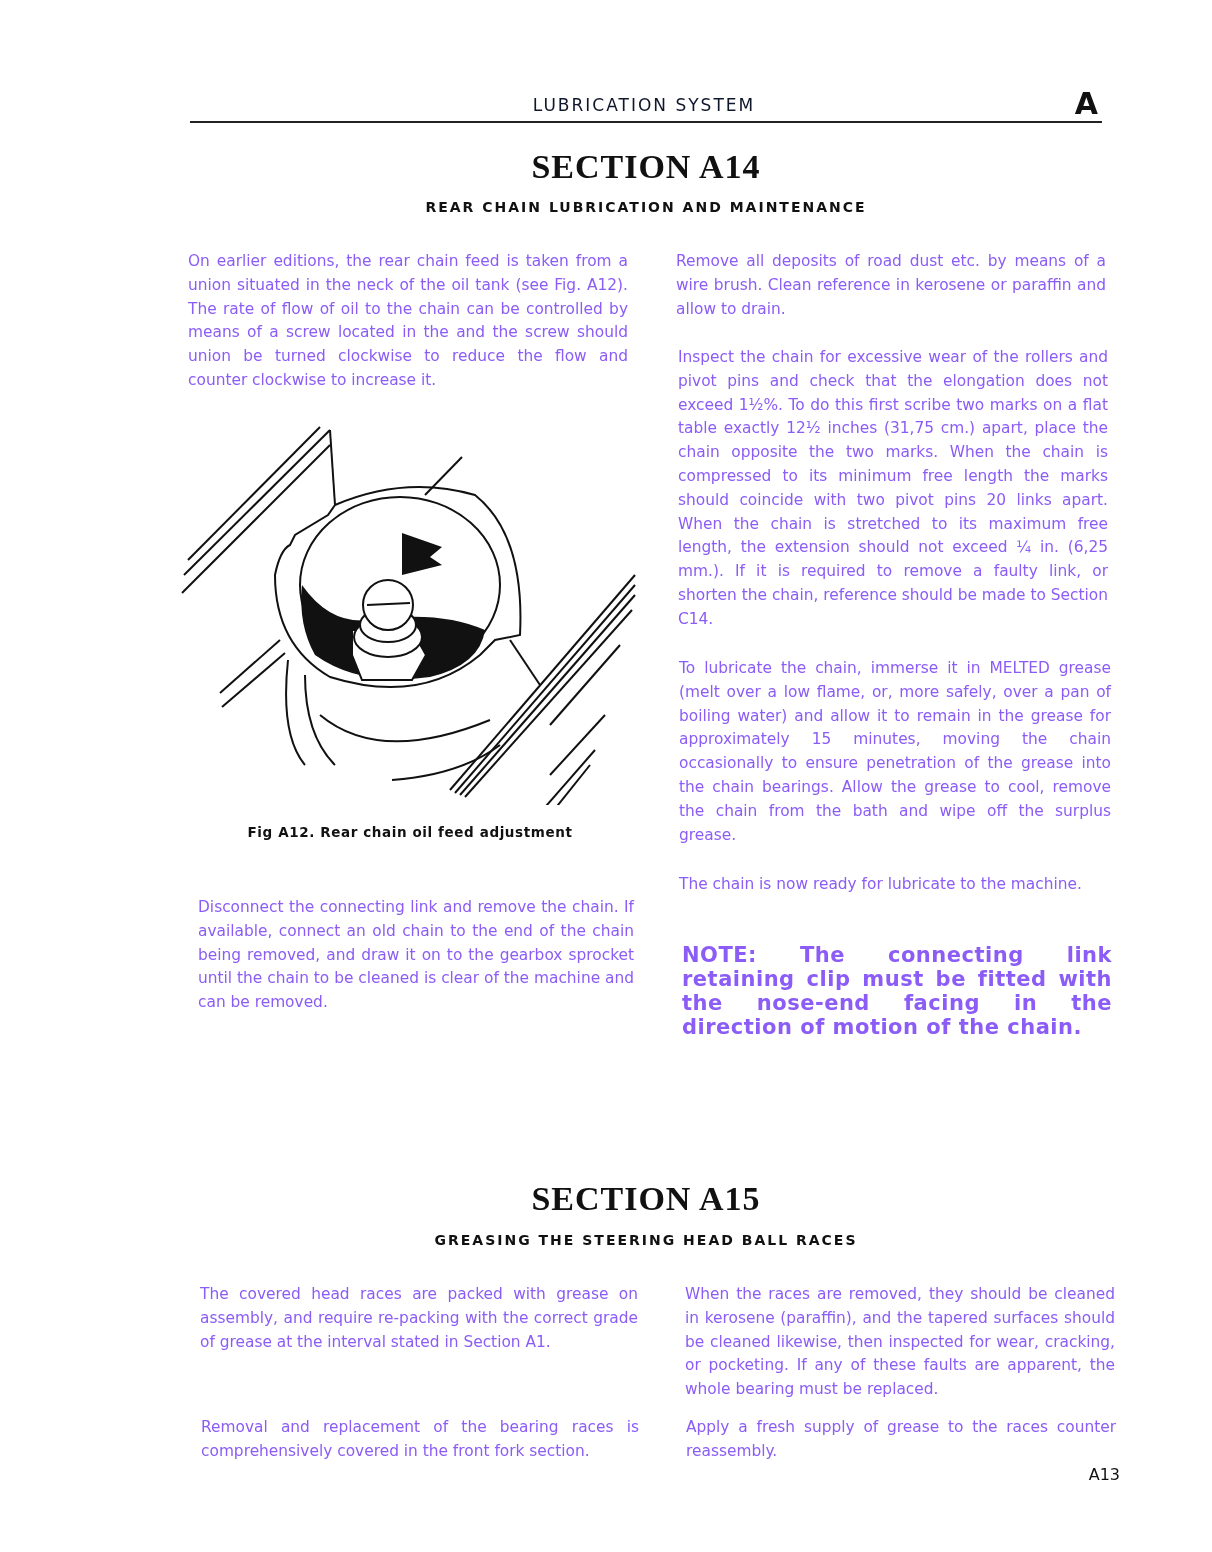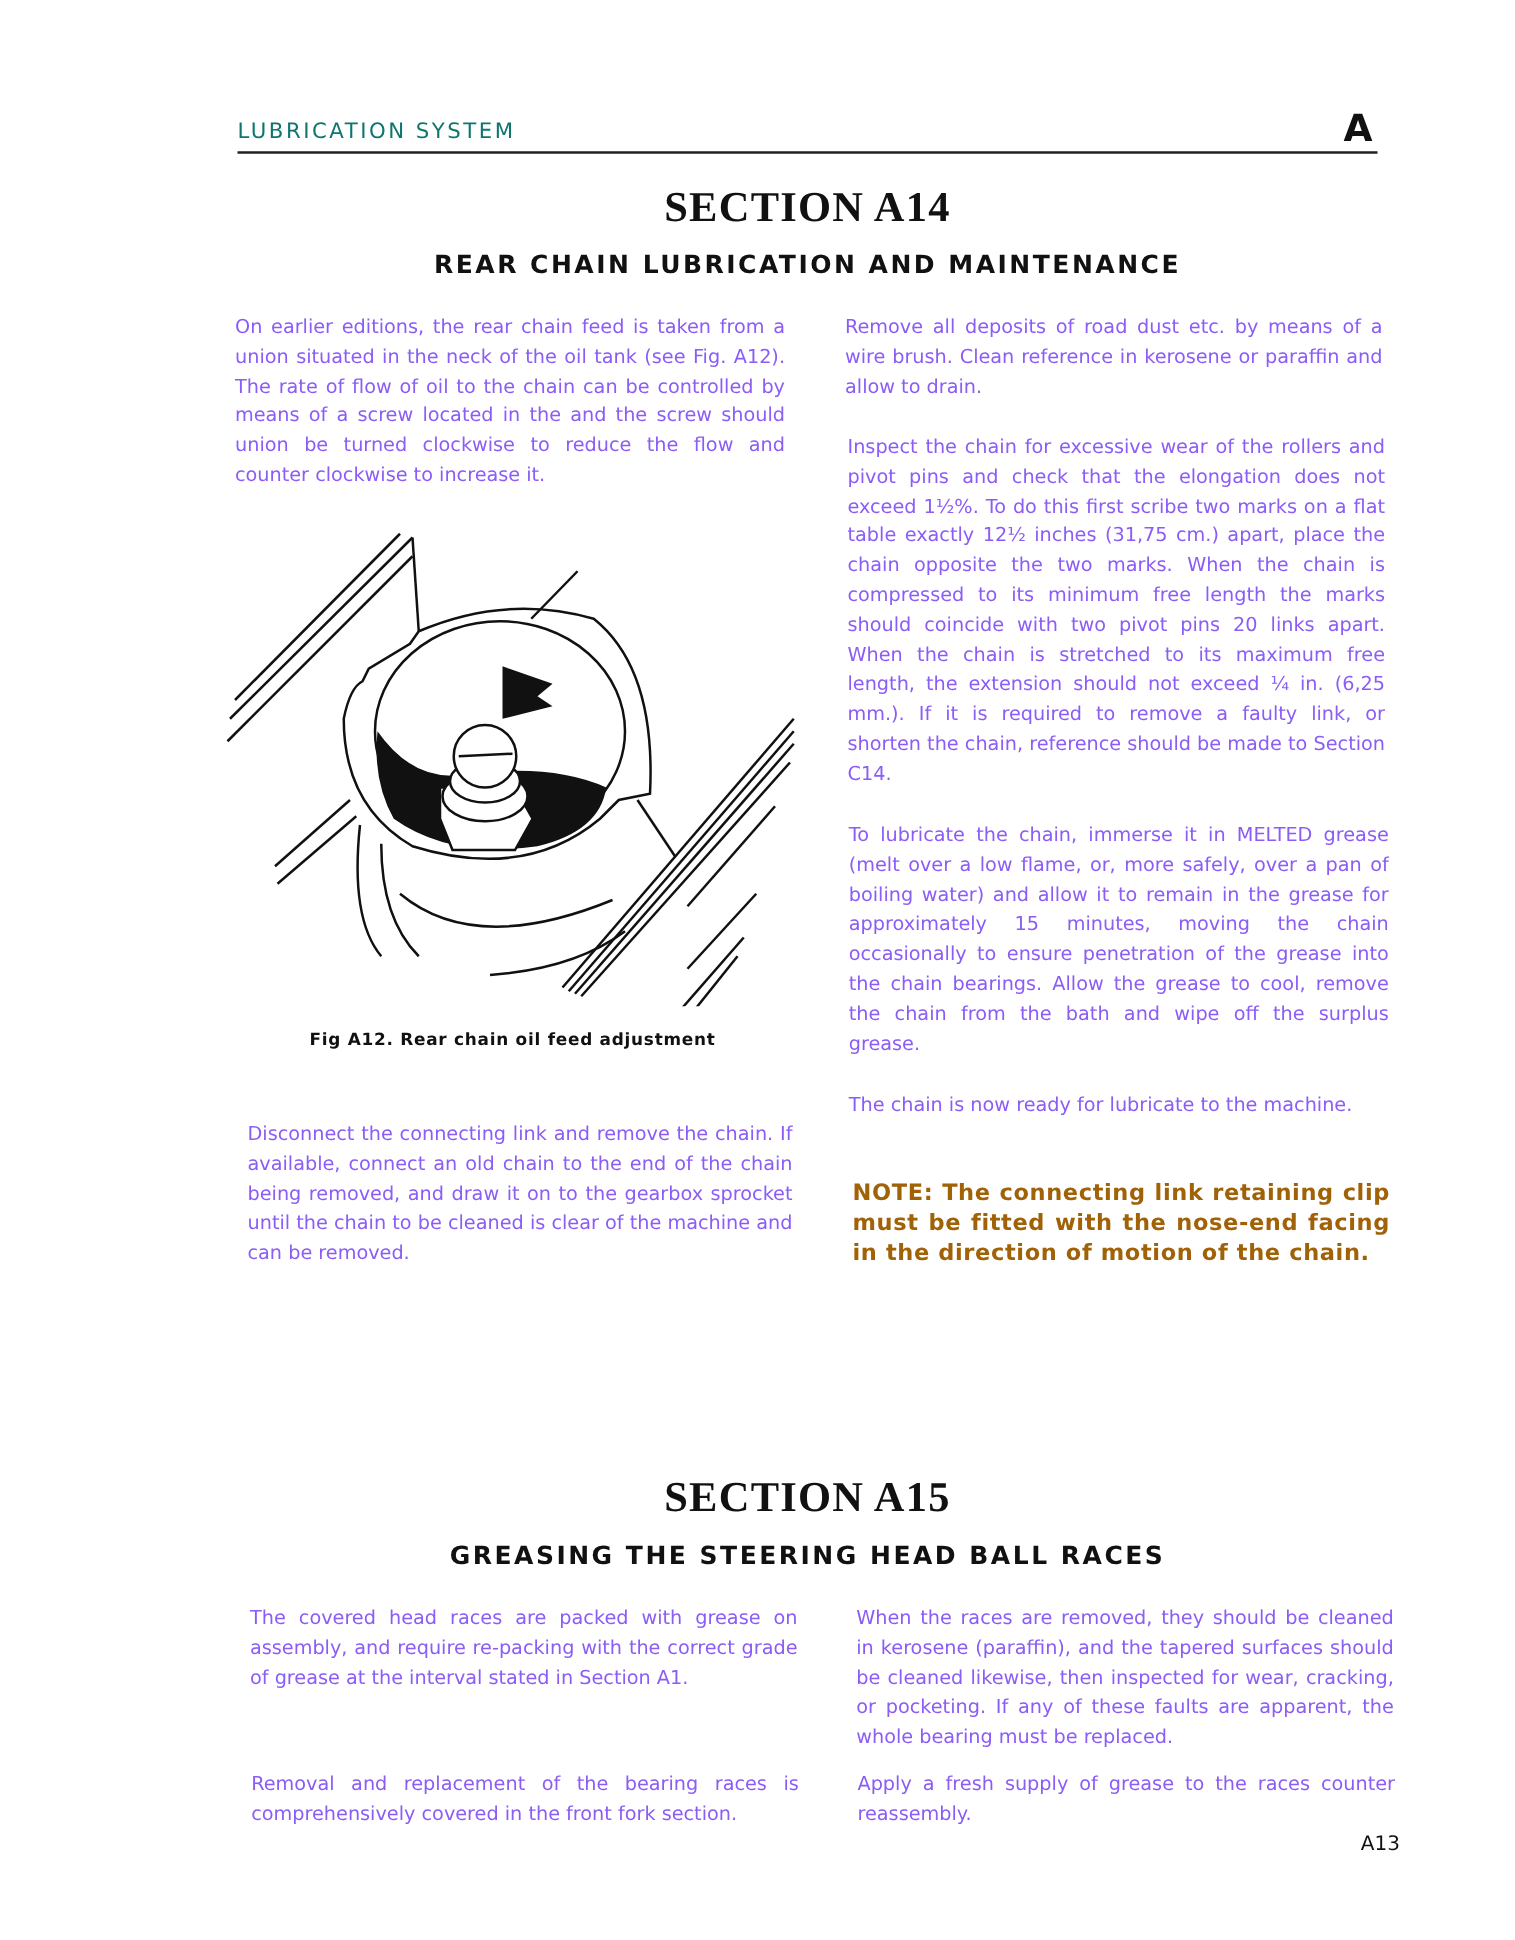--- a/index.html
+++ b/index.html
@@ -1,29 +1,29 @@
 <!DOCTYPE html>
 <html><head>
 <meta charset="utf-8">
 <style>
   html, body { margin: 0; padding: 0; background: #ffffff; }
   body { width: 1212px; height: 1552px; position: relative; overflow: hidden;
          font-family: "DejaVu Sans", sans-serif; color: #111; }
   .abs { position: absolute; }
   .running-head { left: 190px; top: 92px; width: 908px; height: 30px; }
-  .running-title { position: absolute; left: 0; right: 0; top: 3px; 
-    font-size: 17px; letter-spacing: 2px; color: #0f766e; }
+  .running-title { position: absolute; left: 0; right: 0; top: 3px; text-align: center;
+    font-size: 17px; letter-spacing: 2px; color: #0f172a; }
   .section-letter { position: absolute; right: 0; top: -6px; font-size: 30px; font-weight: bold; }
   .rule { left: 190px; top: 121px; width: 912px; height: 2px; background: #222; }
   .section-title { left: 190px; width: 912px; text-align: center; font-weight: bold;
     font-size: 34px; letter-spacing: 1px; font-family: Liberation Serif, serif; }
   .section-sub { left: 190px; width: 912px; text-align: center; font-weight: bold;
-    font-size: 20px; letter-spacing: 2px; }
+    font-size: 14px; letter-spacing: 2px; }
   .para { font-size: 15.4px; line-height: 23.8px; text-align: justify; color: #8b5cf6; }
-  .note { font-size: 18px; line-height: 24px; font-weight: bold; text-align: justify; color: #a16207; letter-spacing: 0.5px; }
+  .note { font-size: 21px; line-height: 24px; font-weight: bold; text-align: justify; color: #8b5cf6; letter-spacing: 0.5px; }
   .caption { font-size: 13.5px; font-weight: bold; text-align: center; letter-spacing: 0.6px; }
   .page-num { font-size: 16px; }
 </style>
 </head>
 <body>
 
 <div class="abs running-head">
   <div class="running-title">LUBRICATION SYSTEM</div>
   <div class="section-letter">A</div>
 </div>

